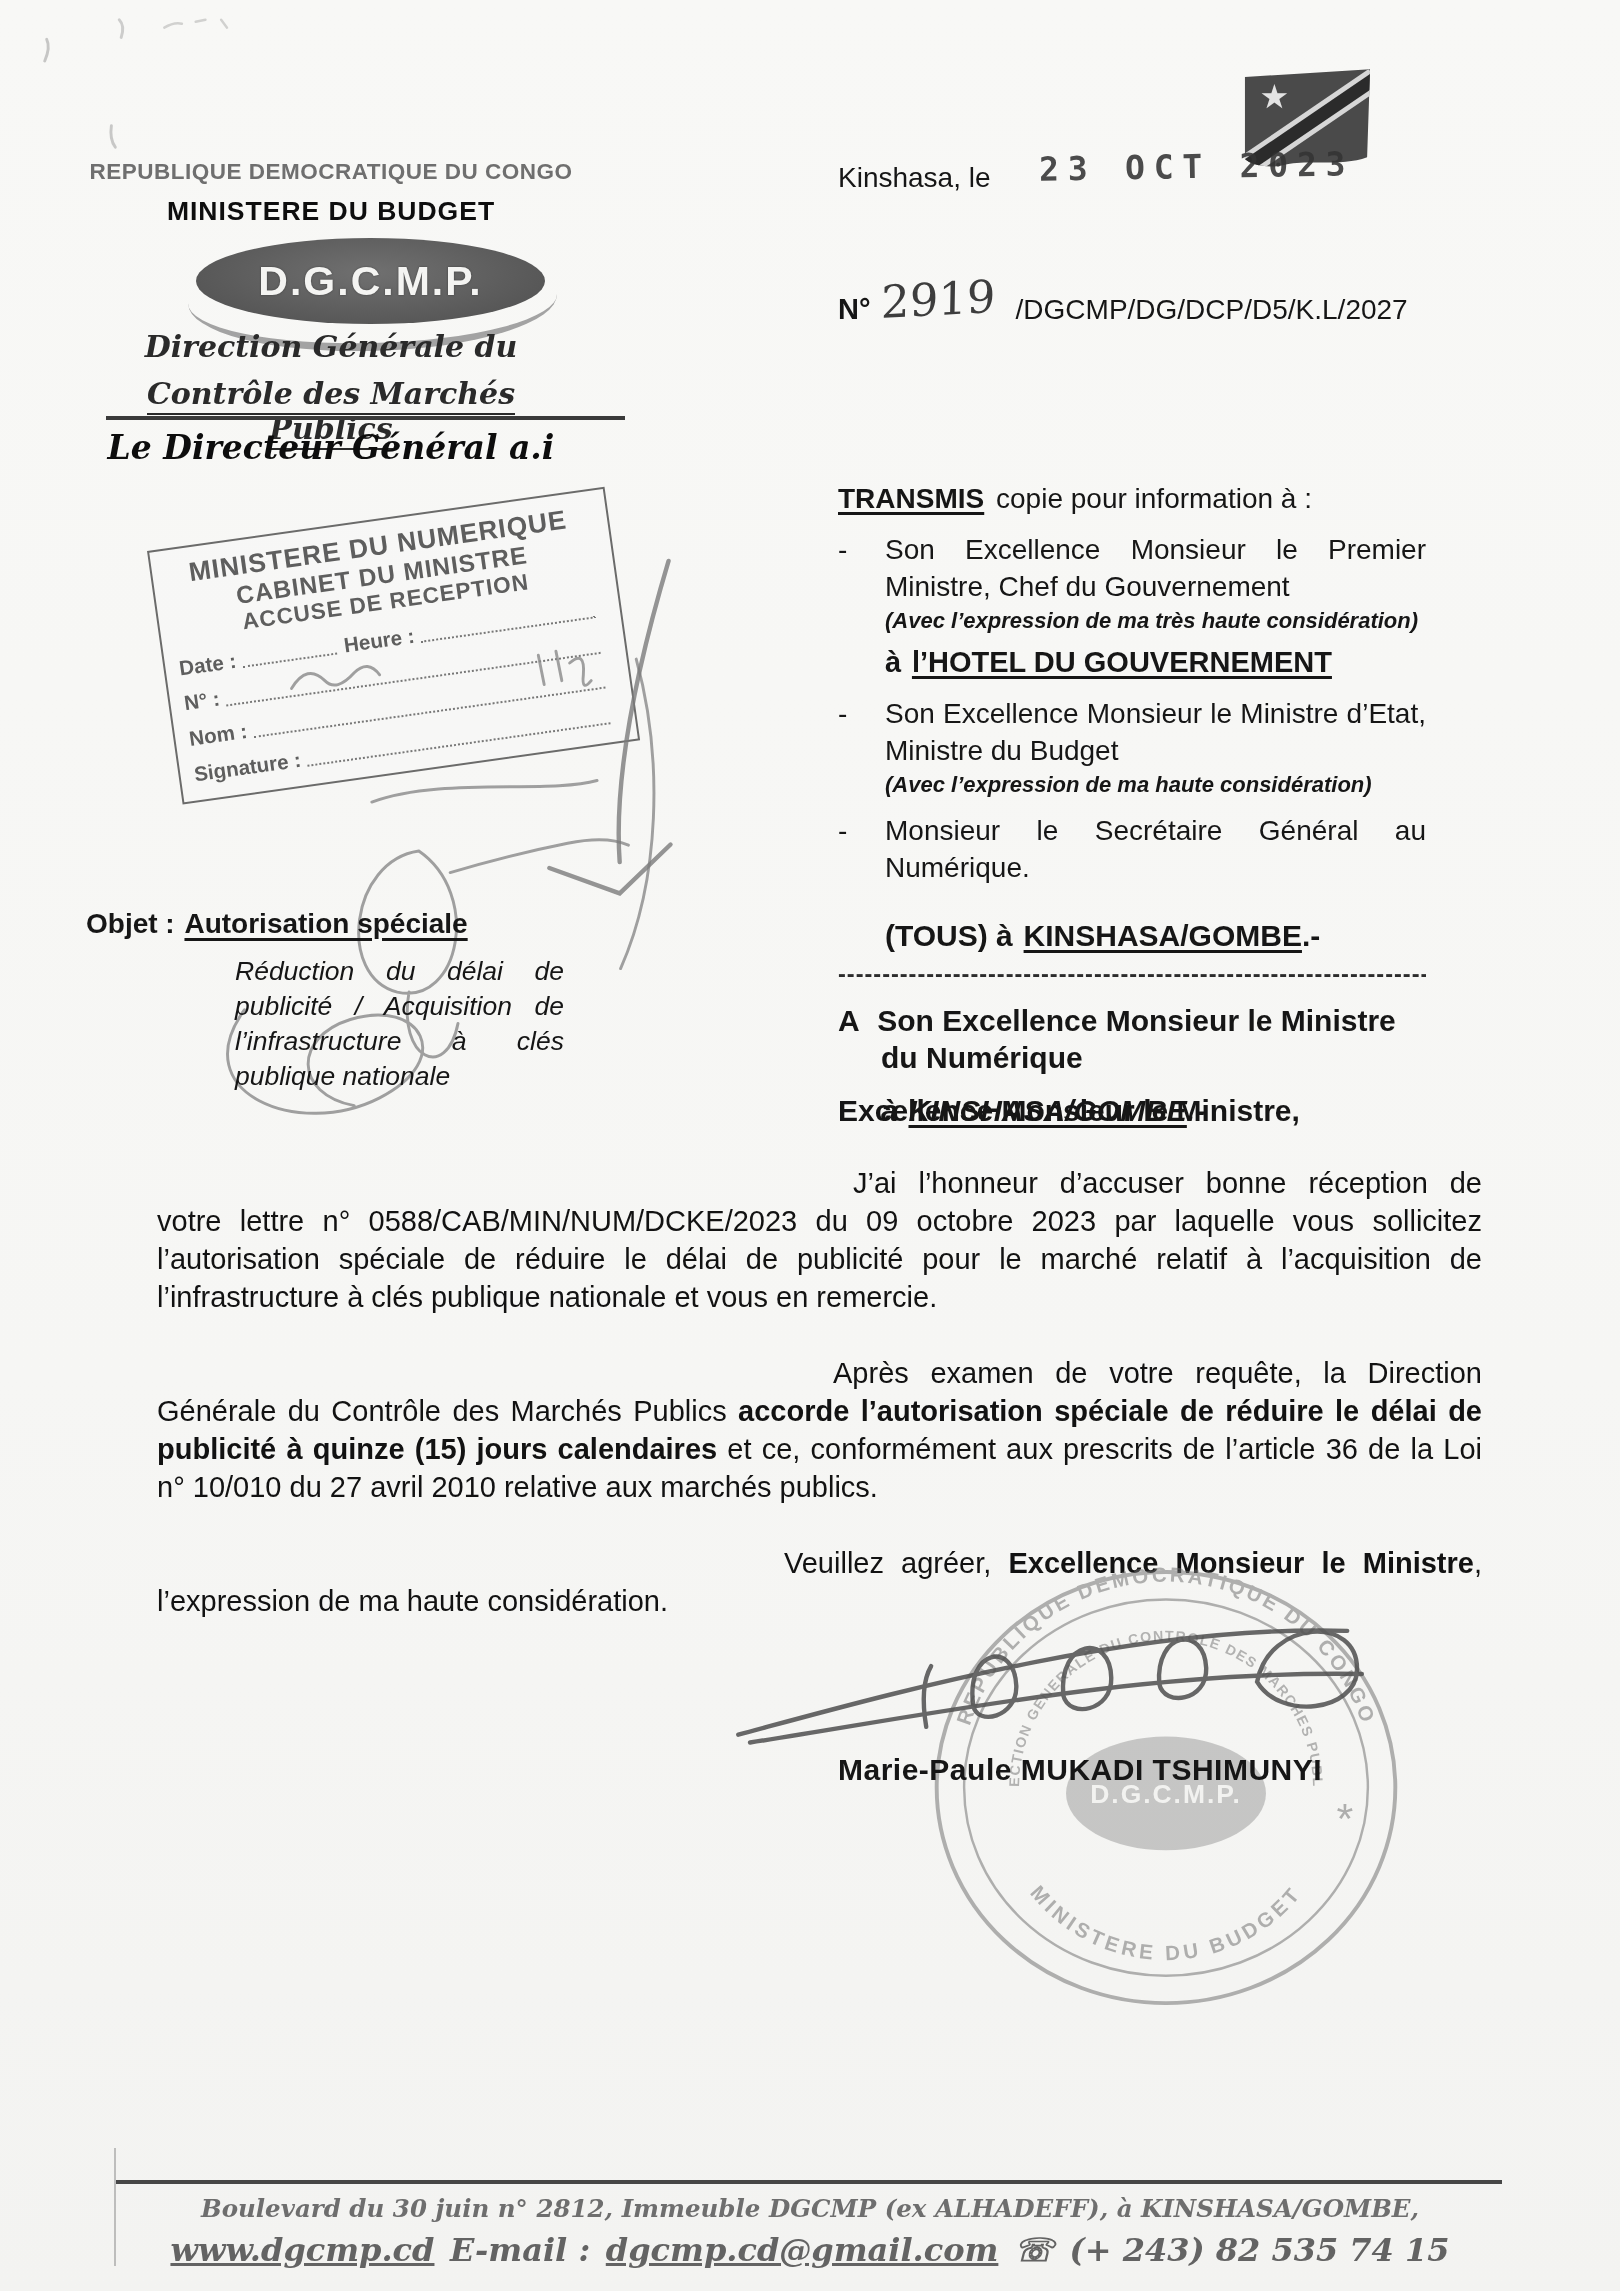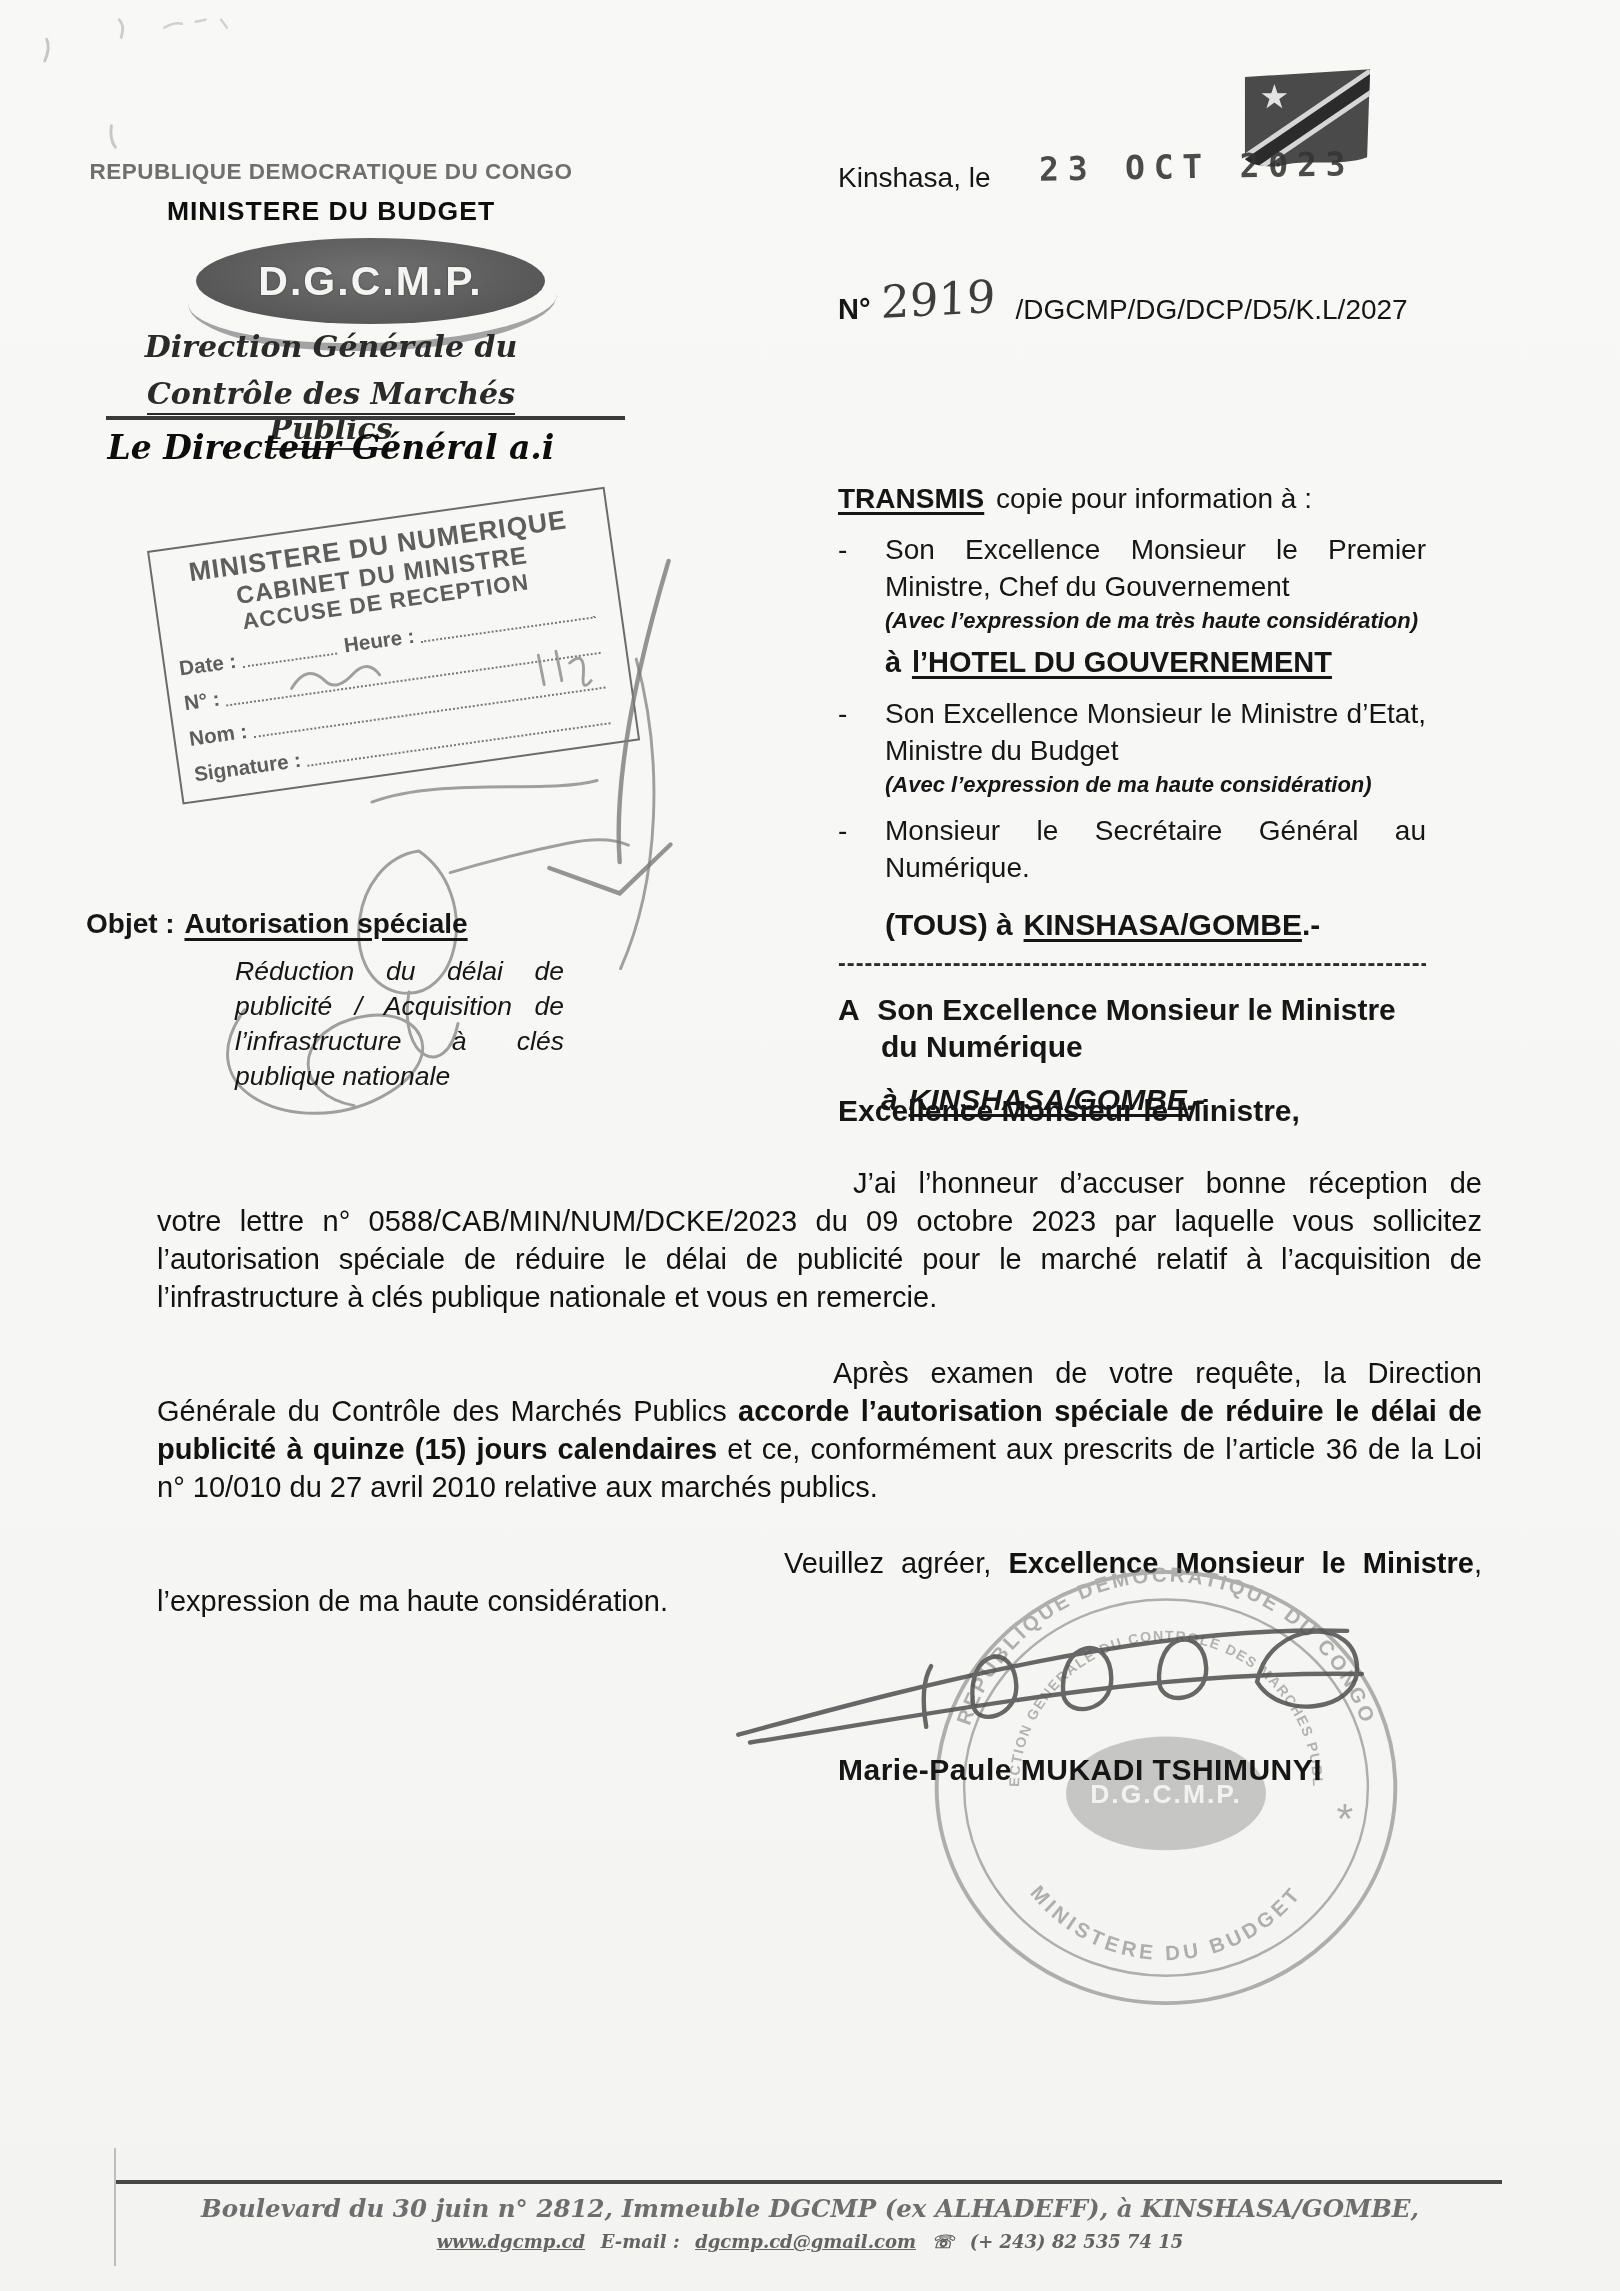--- a/index.html
+++ b/index.html
@@ -46,21 +46,21 @@
   
   .rcol{left:838px;top:480px;width:588px;font-size:28px;line-height:37px;}
   .tr-title{font-weight:bold;text-decoration:underline;text-underline-offset:3.9px;text-decoration-thickness:2.9px;margin-right:11.8px;}
   .tr-item{display:flex;margin-top:13.7px;}
   .tr-dash{flex:0 0 47px;}
   .tr-text{flex:1;text-align:justify;}
   .tr-note{font-size:22px;line-height:27.4px;font-weight:bold;font-style:italic;margin-top:2px;}
   .tr-loc{font-weight:bold;margin-top:9.8px;font-size:29px;}
   .u{text-decoration:underline;text-underline-offset:3.9px;text-decoration-thickness:2.9px;}
   .sp{margin-right:10.8px;}
-  .tous{font-weight:bold;font-size:30px;margin:20px 0 2px 47px;}
+  .tous{font-weight:bold;font-size:30px;margin:31px 0 2px 47px;}
   .divider{font-weight:bold;font-size:23.5px;letter-spacing:1px;white-space:nowrap;overflow:hidden;width:588px;color:#2c2c2c;}
   .addr1{font-weight:bold;font-size:30px;margin-top:9.8px;}
   .addr1 .pfx{margin-right:17.6px;}
   .addr2{font-weight:bold;font-size:30px;margin-left:43px;}
   .addr-loc{font-weight:bold;font-size:30px;margin:15.7px 0 0 43px;font-style:italic;}
   
   .objet{left:86px;top:908px;width:510px;font-size:28px;}
   .objet .label{font-weight:bold;margin-right:9.8px;}
   .objet .title{font-weight:bold;text-decoration:underline;text-underline-offset:4.9px;text-decoration-thickness:2.9px;}
   .objet .desc{margin:13.7px 0 0 149px;width:329px;font-style:italic;font-size:26.5px;line-height:35px;text-align:justify;}
@@ -74,21 +74,21 @@
   b.run{font-weight:bold;}
   
   .sig-name{left:838px;top:1753px;font-weight:bold;font-size:30px;letter-spacing:0.5px;}
   .round-stamp{left:921px;top:1560px;opacity:.52;}
   .squiggle{left:720px;top:1580px;opacity:.85;}
   
   .foot-rule{left:116px;top:2180px;width:1386px;height:3.9px;background:#474747;}
   .foot1{left:0;top:2194px;width:1620px;text-align:center;font-family:"DejaVu Serif",serif;
     font-style:italic;font-weight:bold;font-size:24.5px;color:#6e6e6e;}
   .foot2{left:0;top:2231px;width:1620px;text-align:center;font-family:"DejaVu Serif",serif;
-    font-style:italic;font-weight:bold;font-size:18px;color:#636363;}
+    font-style:italic;font-weight:bold;font-size:32px;color:#636363;}
   .foot2 .u2{text-decoration:underline;}
   .foot2 .gap{margin:0 7.8px;}
   .left-tick{left:114px;top:2148px;width:2px;height:118px;background:#9a9a9a;opacity:.6;}
   svg{display:block;}
 </style>
 </head>
 <body>
 
 <div class="page">
 

